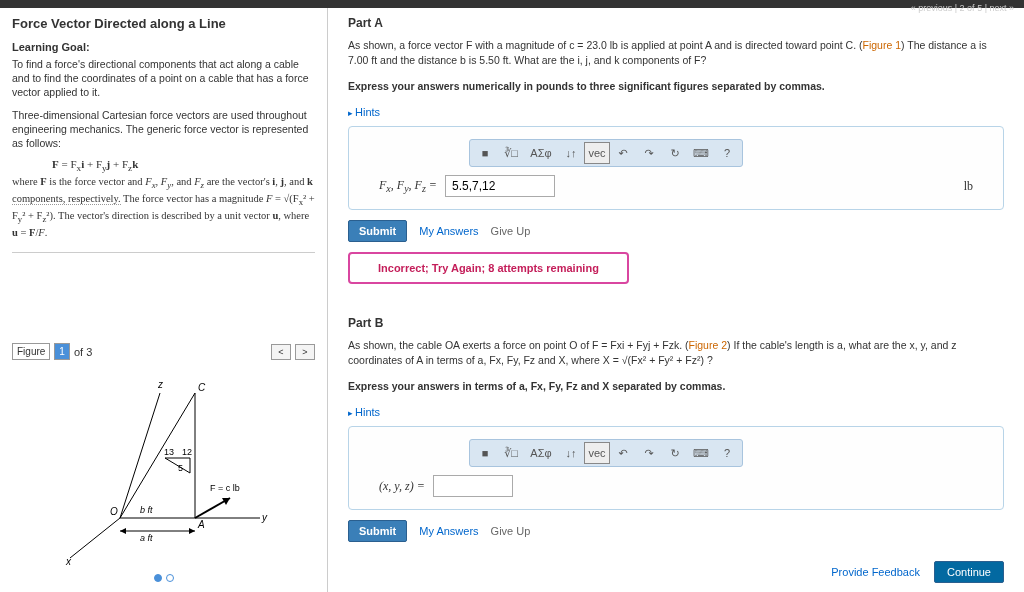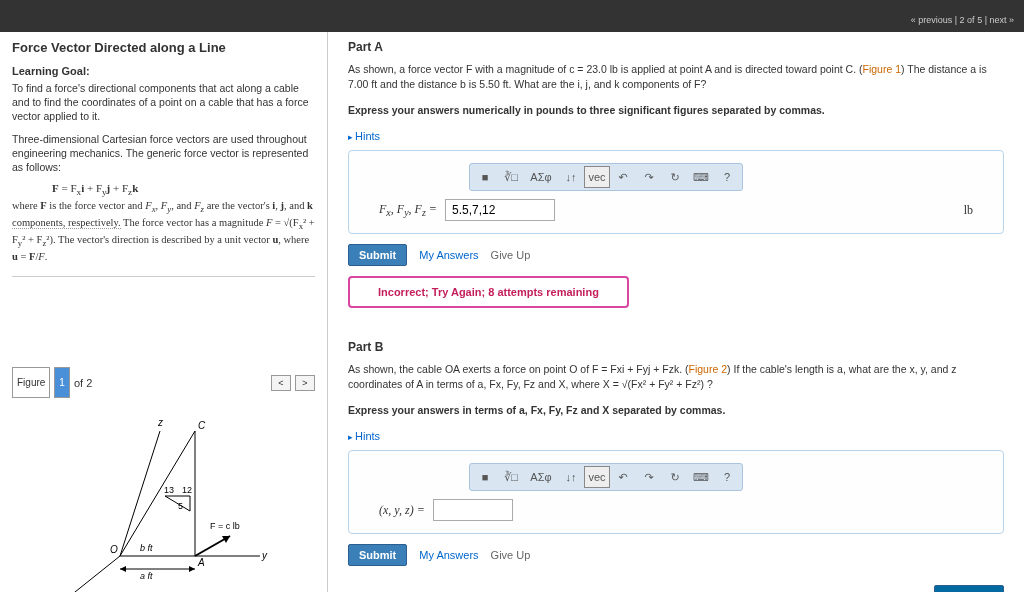--- a/index.html
+++ b/index.html
@@ -1,29 +1,29 @@
 <!DOCTYPE html>
 <html><head>
 <meta charset="utf-8">
 <style>
 * { box-sizing: border-box; margin: 0; padding: 0; }
 body { font-family: Arial, sans-serif; font-size: 11px; background: #fff; color: #333; }
-.topbar { background: #333; color: #ccc; height: 8px; text-align: right; padding: 16px 10px; font-size: 9px; line-height: 8px; }
+.topbar { background: #333; color: #ccc; height: 8px; text-align: right; padding: 4px 10px; font-size: 9px; line-height: 8px; }
 .container { display: flex; height: 584px; }
 .left-panel { width: 328px; border-right: 1px solid #ccc; padding: 8px 12px; position: relative; }
 .right-panel { flex: 1; padding: 8px 20px; overflow: hidden; }
 .title { font-size: 13px; font-weight: bold; margin-bottom: 10px; }
 .lg-label { font-weight: bold; font-size: 11px; margin-bottom: 4px; }
 .lg-text { font-size: 10.5px; line-height: 1.35; margin-bottom: 8px; }
 .formula { font-family: 'Times New Roman', serif; font-size: 11px; margin: 2px 0 2px 40px; }
 .btext { font-family: 'Times New Roman', serif; font-size: 10.5px; line-height: 1.35; }
 .dotted { border-bottom: 1px dotted #999; }
 .divider { border-top: 1px solid #ccc; margin: 12px 0; }
 .fig-nav { display: flex; align-items: center; gap: 4px; margin-top: 90px; }
-.fig-sel { border: 1px solid #999; padding: 9px 4px; font-size: 10px; }
+.fig-sel { border: 1px solid #999; padding: 2px 4px; font-size: 10px; }
 .fig-navbtn { width: 20px; height: 16px; border: 1px solid #999; background: #f4f4f4; font-size: 9px; text-align: center; line-height: 14px; cursor: pointer; }
 .figure-img { width: 280px; height: 200px; margin: 8px 0 0 8px; display: flex; justify-content: center; align-items: center; }
 .fig-dots { text-align: center; margin-top: 4px; }
 .fig-dots span { display: inline-block; width: 8px; height: 8px; border-radius: 50%; border: 1px solid #4a90d9; margin: 0 2px; }
 .fig-dots span.active { background: #4a90d9; }
 .part-title { font-weight: bold; font-size: 12px; margin-bottom: 8px; }
 .part-text { font-size: 10.5px; line-height: 1.4; margin-bottom: 12px; }
 .part-text b { font-weight: bold; }
 .flink { color: #cc6600; text-decoration: none; }
 .hints { color: #0066cc; font-size: 11px; margin-bottom: 8px; cursor: pointer; }
@@ -57,21 +57,21 @@
     <div class="lg-label">Learning Goal:</div>
     <div class="lg-text">To find a force's directional components that act along a cable and to find the coordinates of a point on a cable that has a force vector applied to it.</div>
     <div class="lg-text">Three-dimensional Cartesian force vectors are used throughout engineering mechanics. The generic force vector is represented as follows:</div>
     <div class="formula"><b>F</b> = F<sub>x</sub><b>i</b> + F<sub>y</sub><b>j</b> + F<sub>z</sub><b>k</b></div>
     <div class="btext">where <b>F</b> is the force vector and <i>F<sub>x</sub></i>, <i>F<sub>y</sub></i>, and <i>F<sub>z</sub></i> are the vector's <b>i</b>, <b>j</b>, and <b>k</b> <span class="dotted">components, respectively.</span> The force vector has a magnitude <i>F</i> = √(F<sub>x</sub>² + F<sub>y</sub>² + F<sub>z</sub>²). The vector's direction is described by a unit vector <b>u</b>, where <b>u</b> = <b>F</b>/<i>F</i>.</div>
     <div class="divider"></div>
 
     <div class="fig-nav">
       <span class="fig-sel">Figure</span>
       <span class="fig-sel" style="background:#4a90d9;color:#fff;">1</span>
-      <span>of 2</span>
+      <span>of 3</span>
       <span style="flex:1"></span>
       <span class="fig-navbtn">&lt;</span>
       <span class="fig-navbtn">&gt;</span>
     </div>
 
     <div class="figure-img">
       <svg width="220" height="190">
         <line x1="70" y1="145" x2="210" y2="145" stroke="#000"></line>
         <line x1="70" y1="145" x2="20" y2="185" stroke="#000"></line>
         <line x1="70" y1="145" x2="110" y2="20" stroke="#000"></line>

